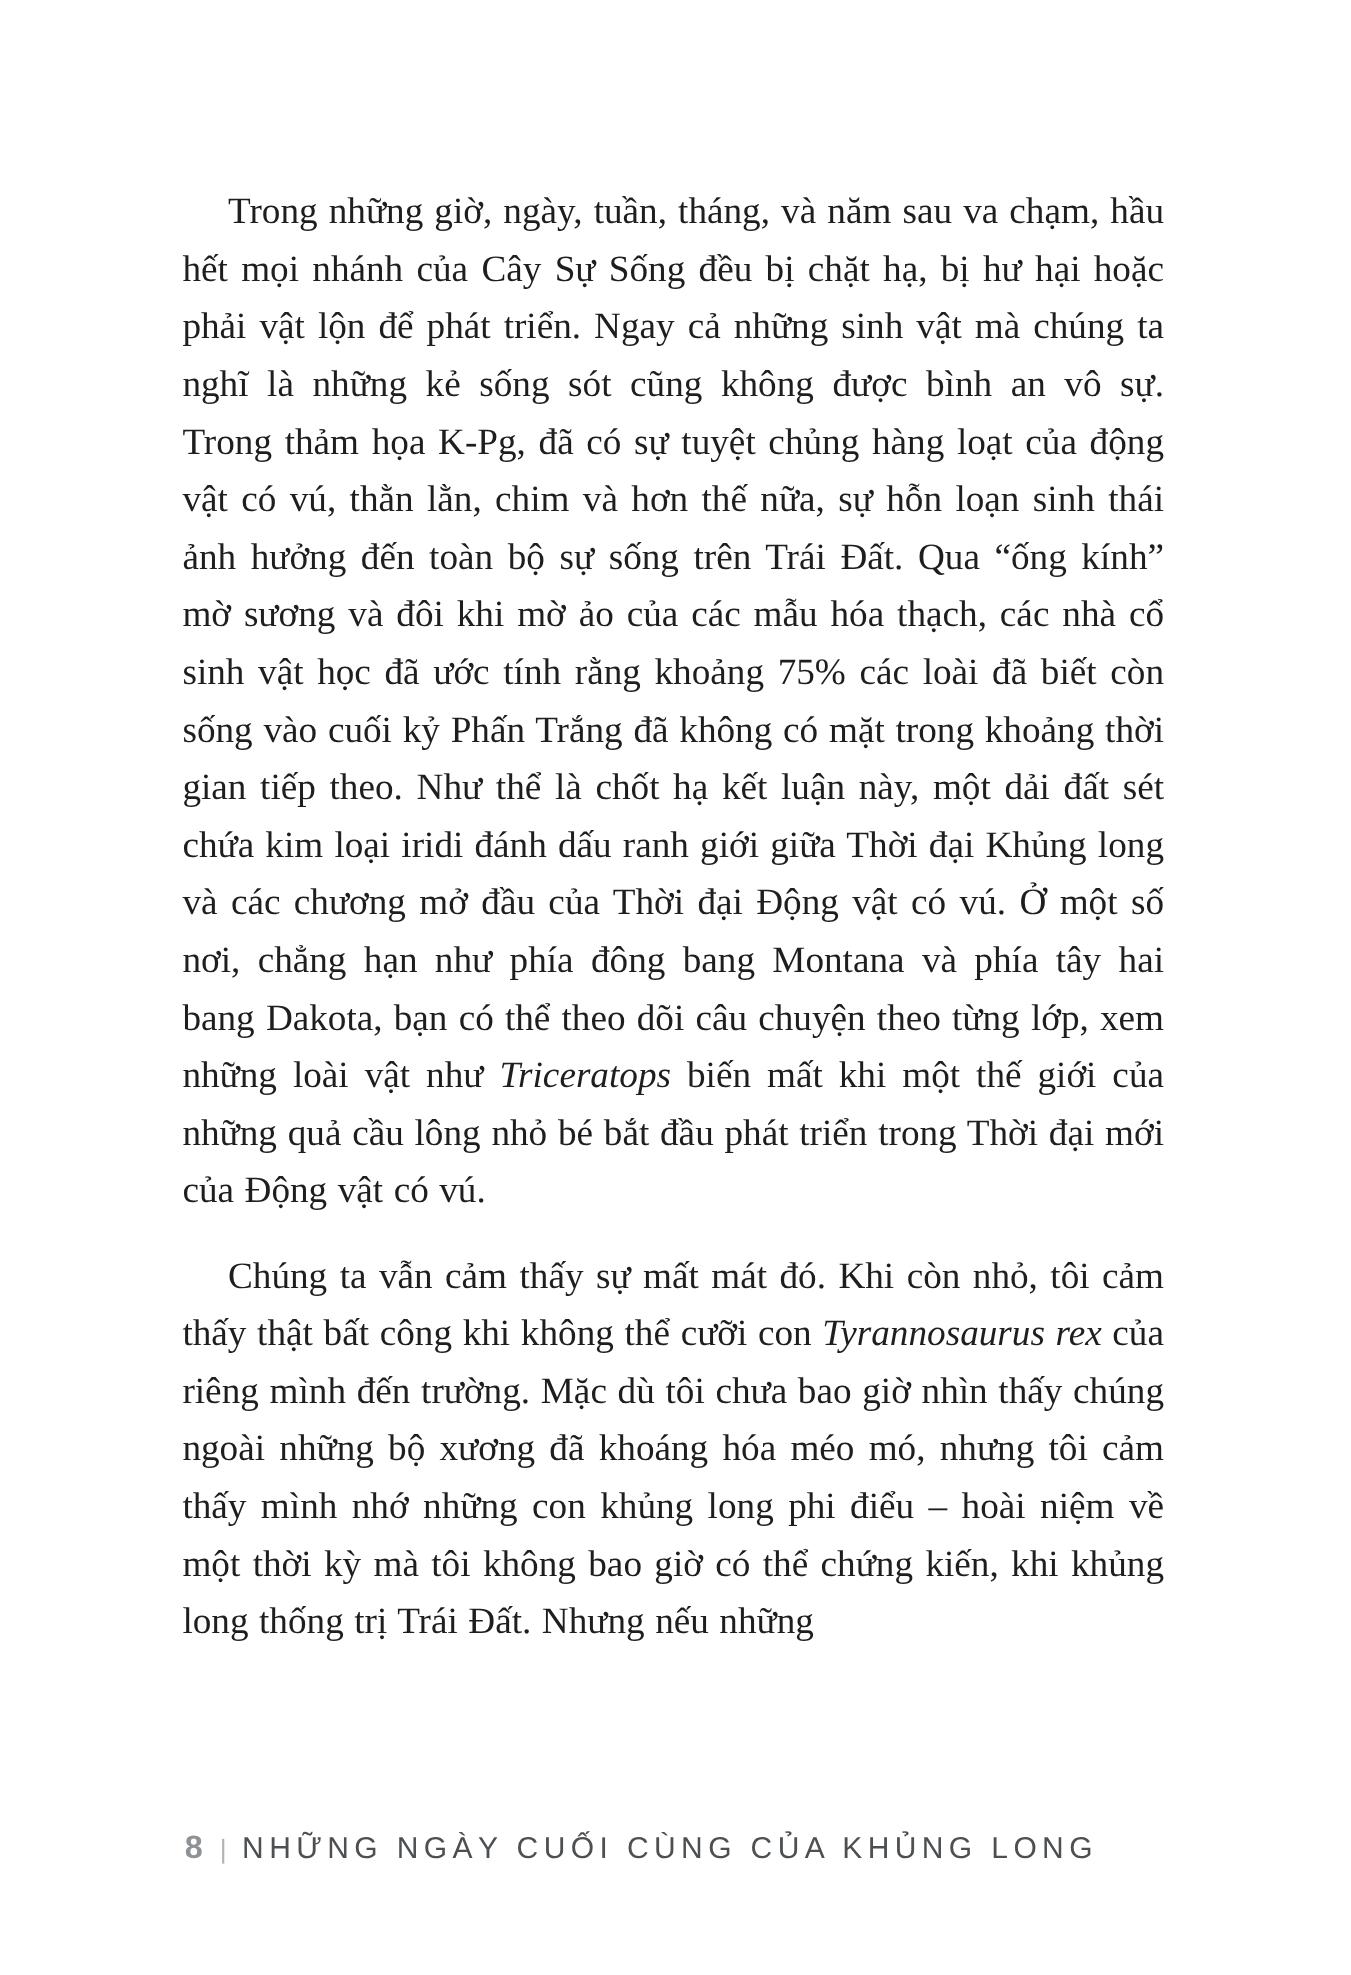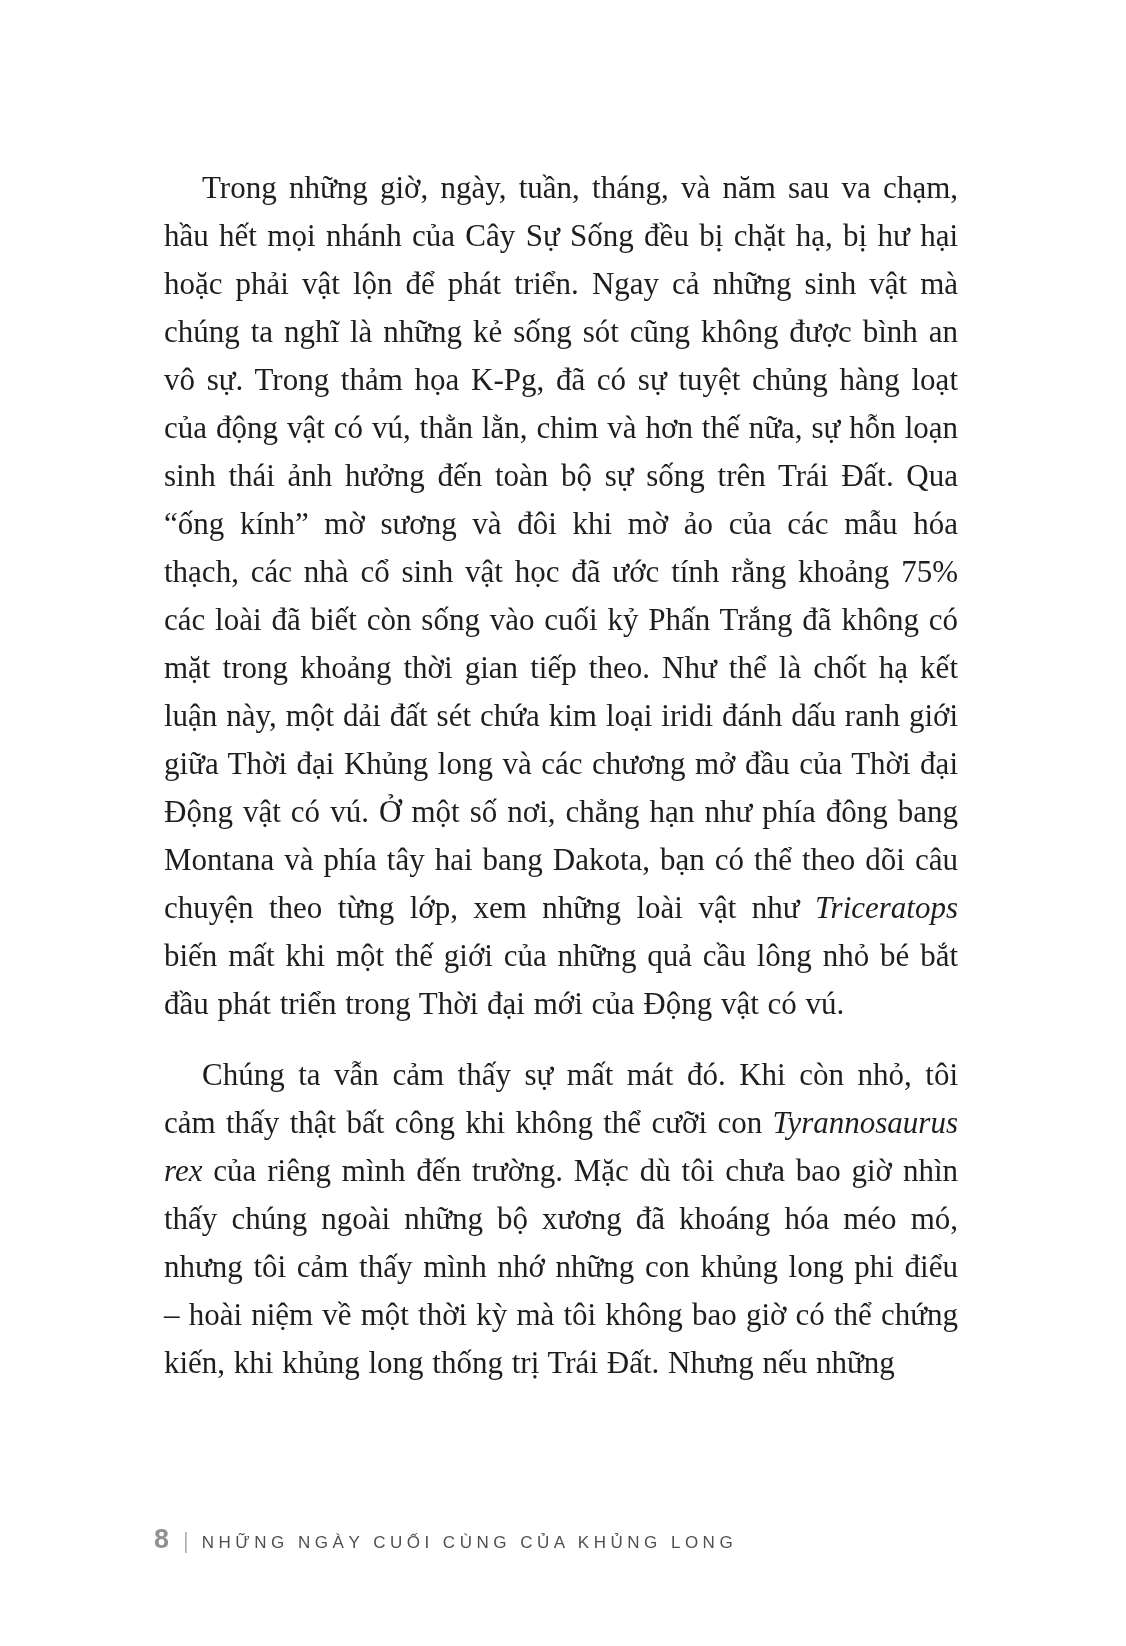--- a/index.html
+++ b/index.html
@@ -16,21 +16,21 @@
     background: #ffffff;
     overflow: hidden;
   }
   .text-block {
     position: absolute;
     left: 152px;
     top: 152px;
     width: 818px;
   }
   .body-para {
-    margin: 12px;
+    margin: 0;
     font-family: "Liberation Serif", serif;
     font-size: 31px;
     line-height: 48px;
     color: #1e1e1e;
     text-align: justify;
     text-indent: 38px;
     word-spacing: 1px;
   }
   .body-para + .body-para { margin-top: 23px; }
   .body-para .italic { font-style: italic; }
@@ -47,21 +47,21 @@
     font-weight: 700;
     color: #8f9295;
   }
   .footer-separator {
     font-size: 22px;
     font-weight: 400;
     color: #b1b4b6;
     margin: 0 13px 0 14px;
   }
   .running-title {
-    font-size: 17px;
+    font-size: 25px;
     font-weight: 400;
     color: #4d5053;
     letter-spacing: 4.5px;
     white-space: nowrap;
   }
 </style>
 </head>
 <body>
 
 <div class="page">

